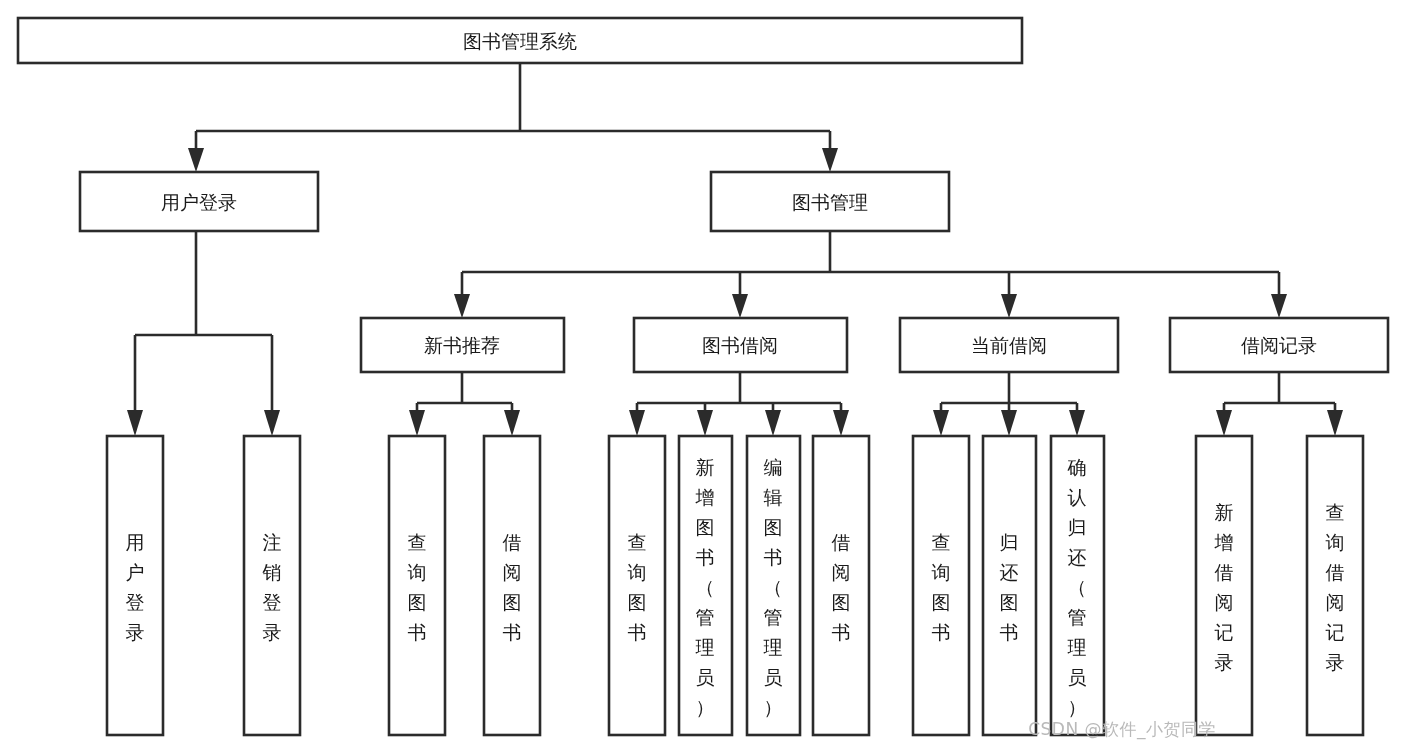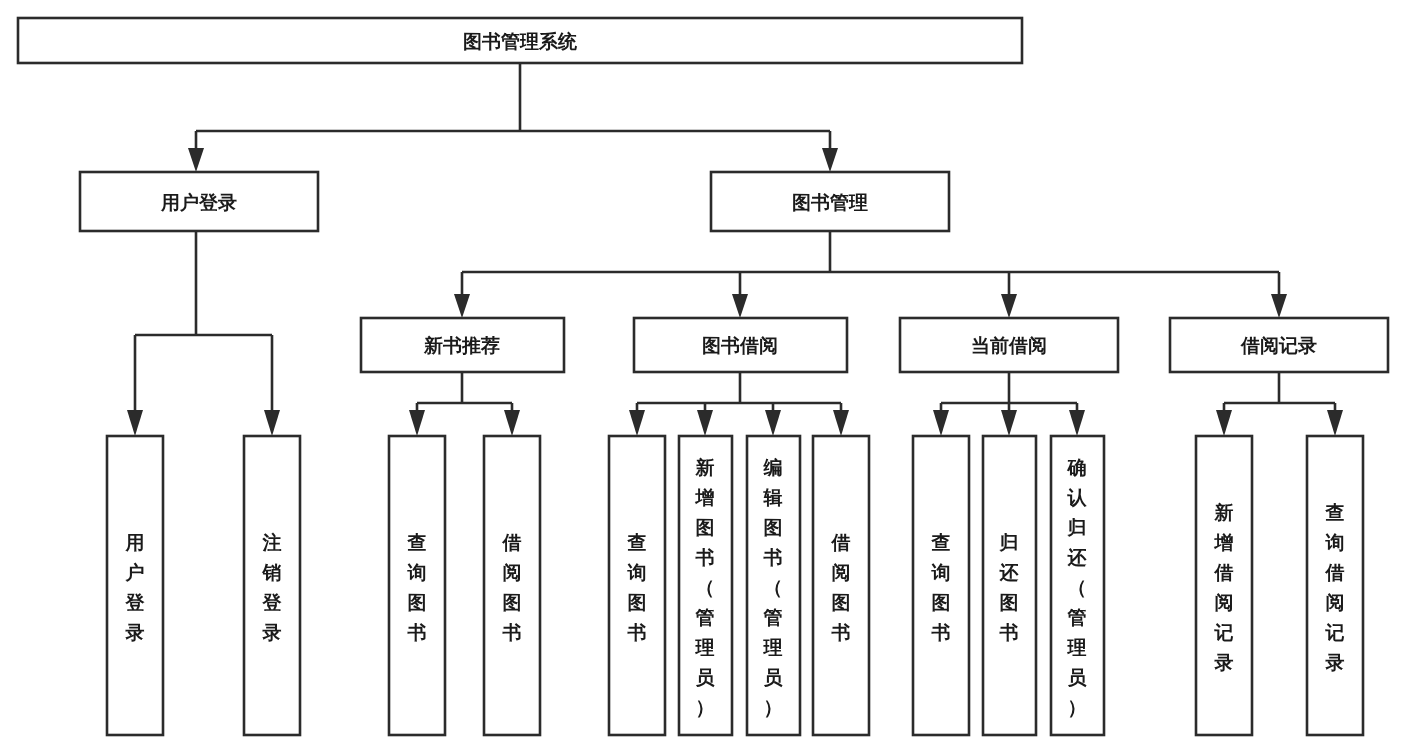--- a/index.html
+++ b/index.html
@@ -11,21 +11,20 @@
     width: 1405px;
     height: 747px;
     font-family: "DejaVu Sans", "Liberation Sans", sans-serif;
     overflow: hidden;
     position: relative;
   }
   #diagram-root {
     position: relative;
     width: 1224px;
     height: 747px;
-    font-weight: bold;
   }
   svg#tree-svg {
     position: absolute;
     top: 0;
     left: 0;
     width: 1405px;
     height: 747px;
     display: block;
   }
   .node-box {
@@ -232,13 +231,14 @@
       <text class="node-label-v vtext"><tspan x="1224" y="519.4">新</tspan><tspan x="1224" y="549.4">增</tspan><tspan x="1224" y="579.4">借</tspan><tspan x="1224" y="609.4">阅</tspan><tspan x="1224" y="639.4">记</tspan><tspan x="1224" y="669.4">录</tspan></text>
     </g>
 
     <g>
       <rect class="node-box" x="1307" y="436" width="56" height="299"></rect>
       <text class="node-label-v vtext"><tspan x="1335" y="519.4">查</tspan><tspan x="1335" y="549.4">询</tspan><tspan x="1335" y="579.4">借</tspan><tspan x="1335" y="609.4">阅</tspan><tspan x="1335" y="639.4">记</tspan><tspan x="1335" y="669.4">录</tspan></text>
     </g>
 
   </svg>
 
+  <div class="watermark">CSDN @软件_小贺同学</div>
 </div>
 
 </body></html>

